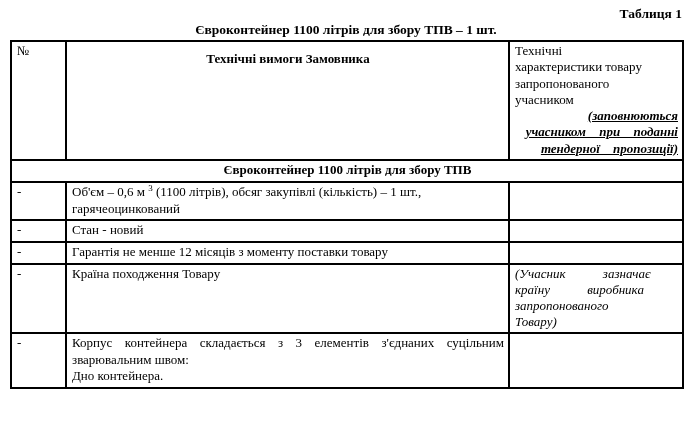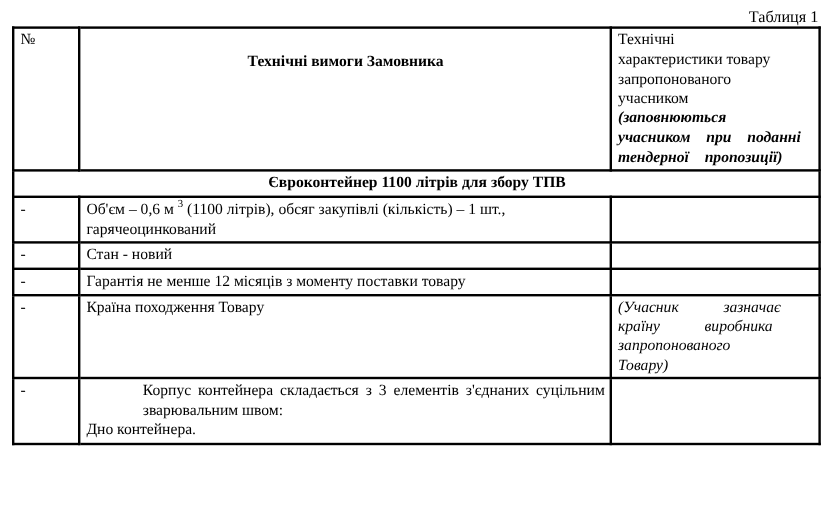--- a/index.html
+++ b/index.html
@@ -8,21 +8,21 @@
     background: #ffffff;
     color: #000000;
     font-family: "Liberation Serif", "DejaVu Serif", serif;
     font-size: 13px;
     overflow: hidden;
   }
   .page { padding: 6px 9px 0 10px; width: 691px; }
 
   .table-label {
     text-align: right;
-    font-weight: normal;
+    font-weight: bold;
     font-size: 13.5px;
     line-height: 16px;
   }
   .doc-title {
     text-align: center;
     font-weight: bold;
     font-size: 13.5px;
     line-height: 16px;
     margin-bottom: 2px;
   }
@@ -40,33 +40,34 @@
   }
   col.c-no   { width: 55px; }
   col.c-req  { width: 443px; }
   col.c-char { width: 174px; }
 
   .cell-no { padding-left: 6px; }
 
   .req-header {
     text-align: center;
     font-weight: bold;
-    padding-top: 18px;
+    padding-top: 8px;
   }
   .char-header-main {
     white-space: pre-line;
     line-height: 1.25;
   }
   .char-header-note {
     font-weight: bold;
     font-style: italic;
     white-space: pre-line;
     line-height: 1.25;
     word-spacing: 10px;
-    text-align: left;
+    text-align: right;
+    text-decoration: underline;
   }
 
   .product-row {
     text-align: center;
     font-weight: bold;
     height: 16px;
   }
   .section-row {
     text-align: center;
     font-weight: bold;
@@ -81,30 +82,31 @@
   .row-origin td  { height: 57px; }
   .row-body td    { height: 55px; }
   .header-row td  { height: 116px; }
 
   .origin-note {
     font-style: italic;
     white-space: pre-line;
     line-height: 1.22;
     word-spacing: 34px;
   }
-  .body-text-justified { text-align: justify; margin-left: 47px; }
+  .body-text-justified { text-align: justify; }
   sup { font-size: 9px; line-height: 0; }
 </style>
 </head>
 <body>
 
 <div class="page">
 
   <div class="table-label">Таблиця 1</div>
 
+  <div class="doc-title">Євроконтейнер 1100 літрів для збору ТПВ – 1 шт.</div>
 
   <table class="spec">
     <colgroup>
       <col class="c-no">
       <col class="c-req">
       <col class="c-char">
     </colgroup>
 
     <tbody>
         <tr class="header-row">

